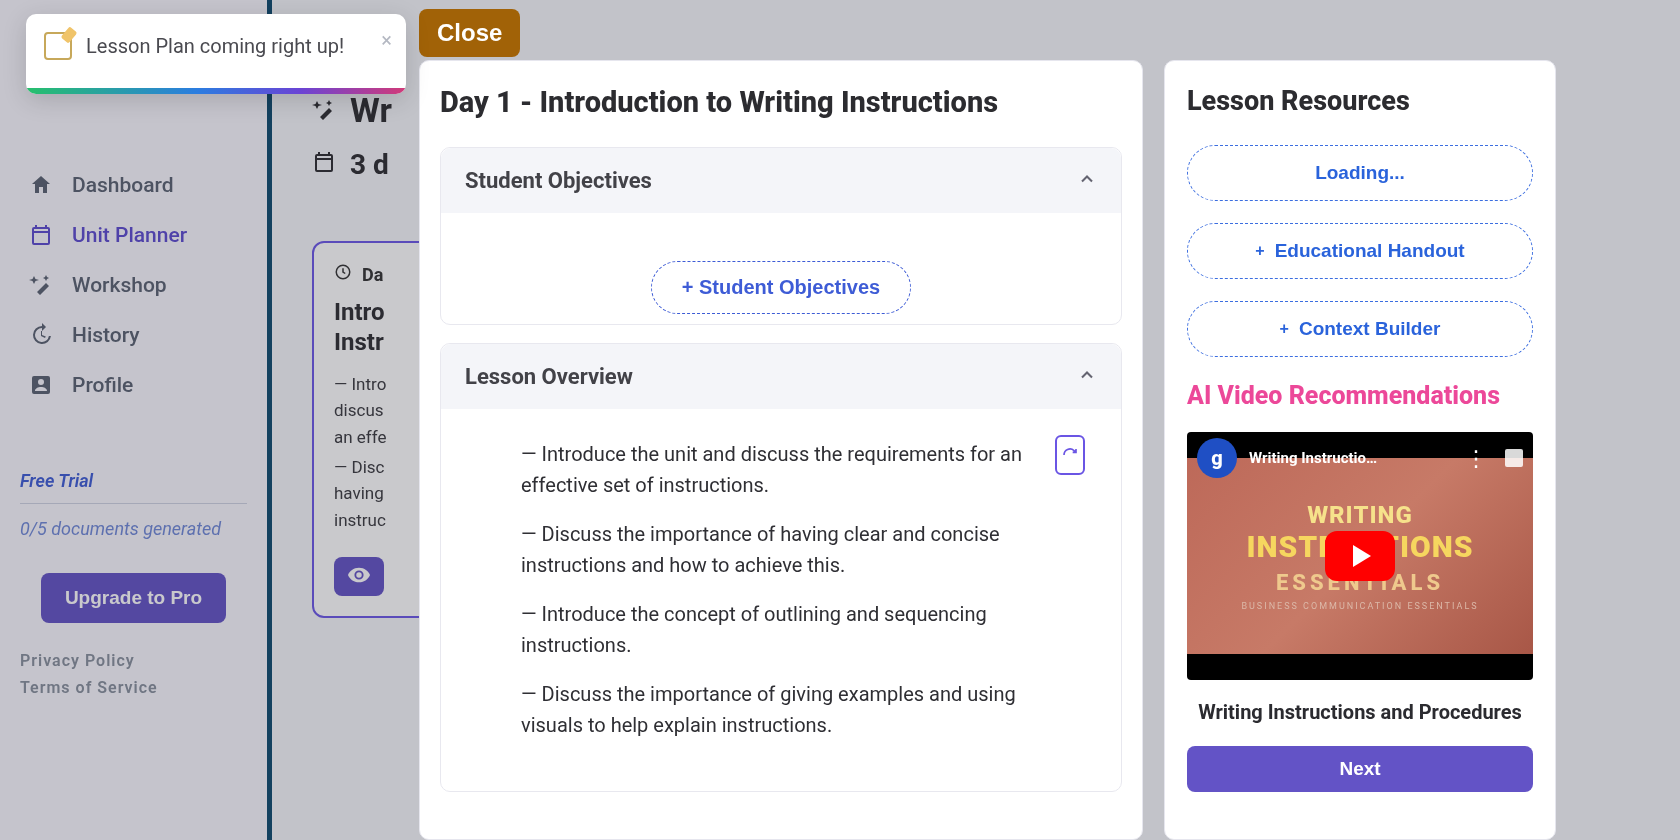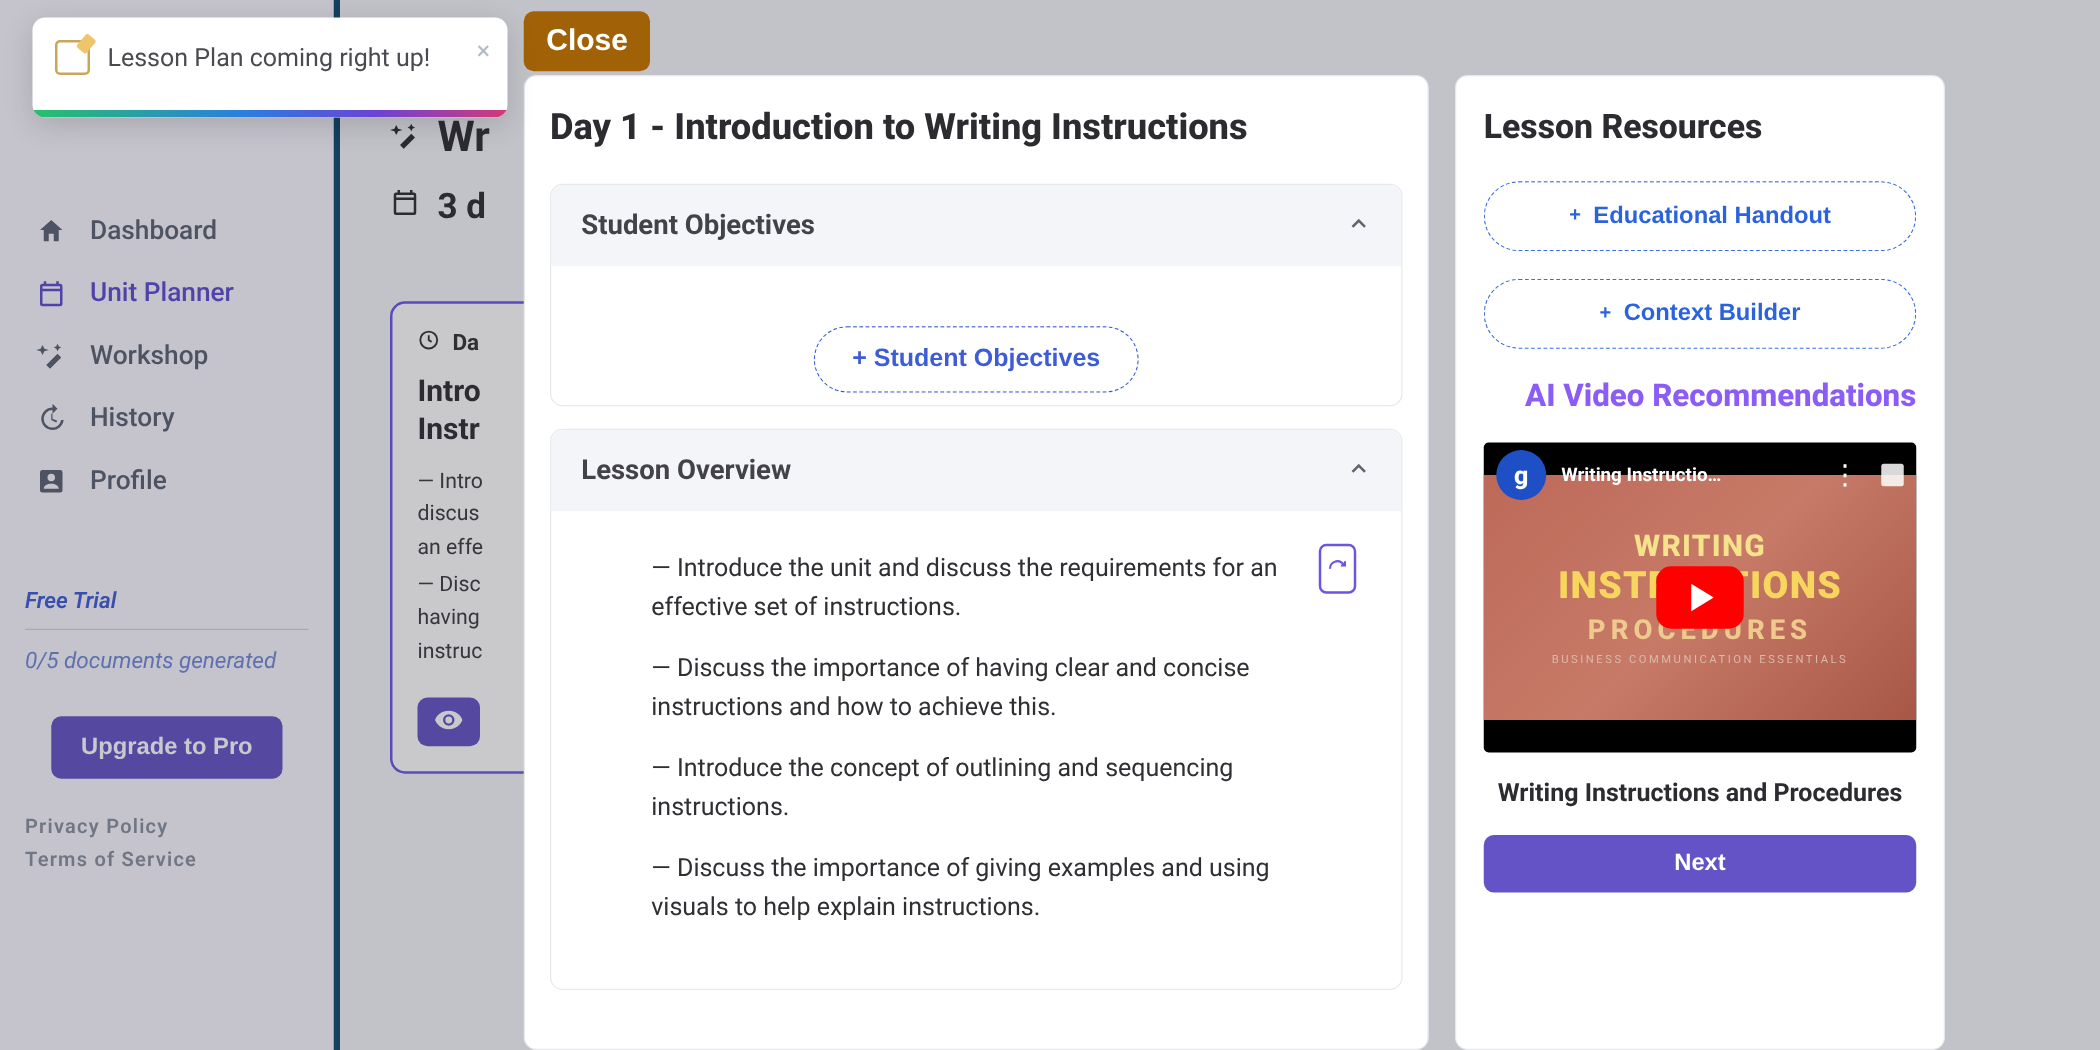--- a/index.html
+++ b/index.html
@@ -187,21 +187,21 @@
     left: 1164px; top: 60px;
     width: 392px; height: 780px;
     background:#fff;
     border:1px solid #e6e6ee;
     border-radius:10px;
     z-index: 40;
     padding: 24px 22px 0;
     overflow:hidden;
   }
   .right-panel h2 { font-size:27px; font-weight:800; color:#2c2c30; margin-bottom:28px; }
-  .right-panel h3 { font-size:25px; font-weight:800; color:#8b5cf6; margin:24px 0 22px;text-align:right; }
+  .right-panel h3 { font-size:25px; font-weight:800; color:#ec4899; margin:24px 0 22px; }
   .pill {
     display:flex; align-items:center; justify-content:center; gap:10px;
     width:100%;
     border:1px dashed #3c6ee0;
     color:#2a63db;
     background:#fff;
     border-radius:999px;
     padding:16px 10px;
     font-size:19px;
     font-weight:600;
@@ -407,36 +407,39 @@
       <p>— Discuss the importance of having clear and concise instructions and how to achieve this.</p>
       <p>— Introduce the concept of outlining and sequencing instructions.</p>
       <p>— Discuss the importance of giving examples and using visuals to help explain instructions.</p>
     </div>
   </div>
 </div>
 
 <div class="right-panel">
   <h2>Lesson Resources</h2>
   <button class="pill">
+    <span>Loading...</span>
+  </button>
+  <button class="pill">
     <span class="plus">+</span>
     <span>Educational Handout</span>
   </button>
   <button class="pill">
     <span class="plus">+</span>
     <span>Context Builder</span>
   </button>
 
   <h3>AI Video Recommendations</h3>
 
   <div class="video-card">
     <div class="video-frame">
       <div class="video-still">
         <div class="line1">WRITING</div>
         <div class="line2">INSTRUCTIONS</div>
-        <div class="line3">PROCEDURES</div>
+        <div class="line3">ESSENTIALS</div>
         <div class="sub">BUSINESS COMMUNICATION ESSENTIALS</div>
       </div>
       <div class="vt-top">
         <div class="vt-avatar">g</div>
         <div class="vt-title">Writing Instructio…</div>
         <div class="vt-menu">⋮</div>
         <div class="vt-share"></div>
       </div>
       <div class="play"></div>
     </div>

